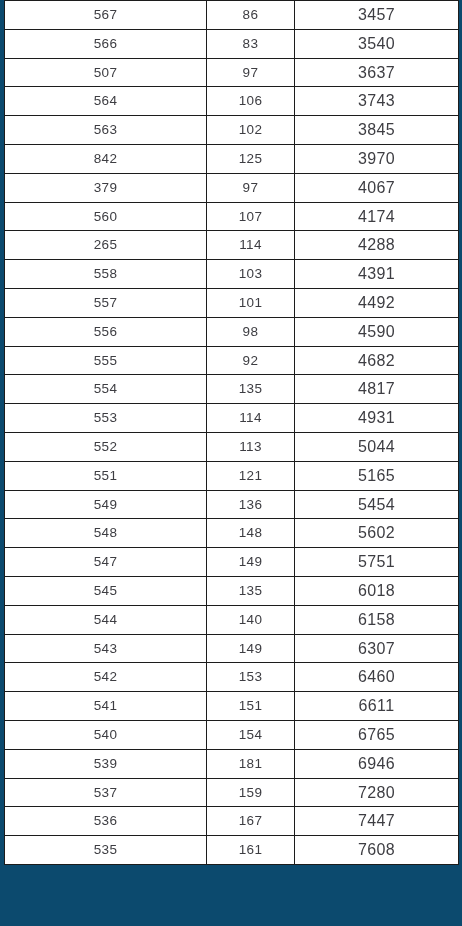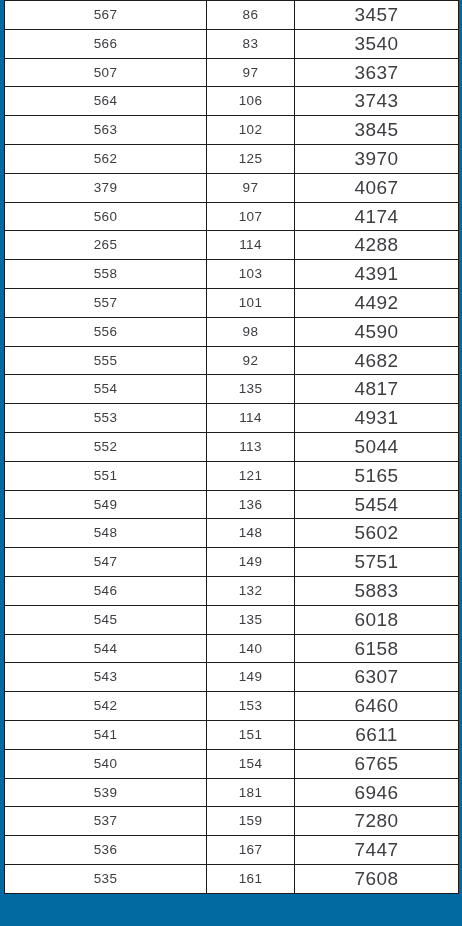--- a/index.html
+++ b/index.html
@@ -11,21 +11,21 @@
     width: 462px;
     height: 926px;
     font-family: "Liberation Sans", sans-serif;
     color: #3a3a3a;
     overflow: hidden;
   }
   .sheet {
     position: relative;
     width: 462px;
     height: 926px;
-    background: #0369a1;
+    background: #0c4a6e;
   }
   table.score-table {
     position: absolute;
     left: 4px;
     top: 0px;
     width: 454px;
     border-collapse: collapse;
     table-layout: fixed;
     background: #ffffff;
   }
@@ -42,21 +42,21 @@
     text-align: center;
     vertical-align: middle;
     font-size: 13.5px;
     font-family: "Liberation Sans", sans-serif;
     color: #3d3d42;
     letter-spacing: 0.4px;
     white-space: nowrap;
   }
   table.score-table td.cell-score { font-size: 13.5px; }
   table.score-table td.cell-count { font-size: 13.5px; margin-top: 24px; }
-  table.score-table td.cell-cum   { font-size: 19px; }
+  table.score-table td.cell-cum   { font-size: 16px; }
 </style>
 </head>
 <body>
 
 <div class="sheet">
   <table class="score-table">
     <colgroup>
       <col class="c-score">
       <col class="c-count">
       <col class="c-cum">
@@ -81,21 +81,21 @@
           <td class="cell-score">564</td>
           <td class="cell-count">106</td>
           <td class="cell-cum">3743</td>
         </tr>
         <tr>
           <td class="cell-score">563</td>
           <td class="cell-count">102</td>
           <td class="cell-cum">3845</td>
         </tr>
         <tr>
-          <td class="cell-score">562</td>
+          <td class="cell-score">842</td>
           <td class="cell-count">125</td>
           <td class="cell-cum">3970</td>
         </tr>
         <tr>
           <td class="cell-score">379</td>
           <td class="cell-count">97</td>
           <td class="cell-cum">4067</td>
         </tr>
         <tr>
           <td class="cell-score">560</td>
@@ -154,25 +154,20 @@
         </tr>
         <tr>
           <td class="cell-score">548</td>
           <td class="cell-count">148</td>
           <td class="cell-cum">5602</td>
         </tr>
         <tr>
           <td class="cell-score">547</td>
           <td class="cell-count">149</td>
           <td class="cell-cum">5751</td>
-        </tr>
-        <tr>
-          <td class="cell-score">546</td>
-          <td class="cell-count">132</td>
-          <td class="cell-cum">5883</td>
         </tr>
         <tr>
           <td class="cell-score">545</td>
           <td class="cell-count">135</td>
           <td class="cell-cum">6018</td>
         </tr>
         <tr>
           <td class="cell-score">544</td>
           <td class="cell-count">140</td>
           <td class="cell-cum">6158</td>

